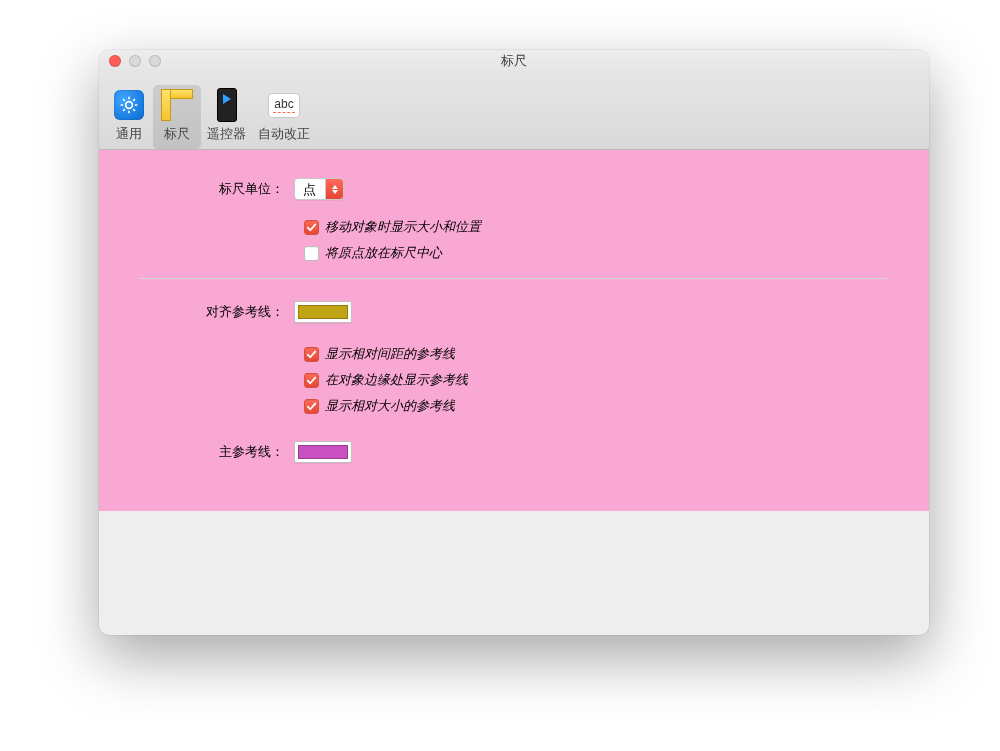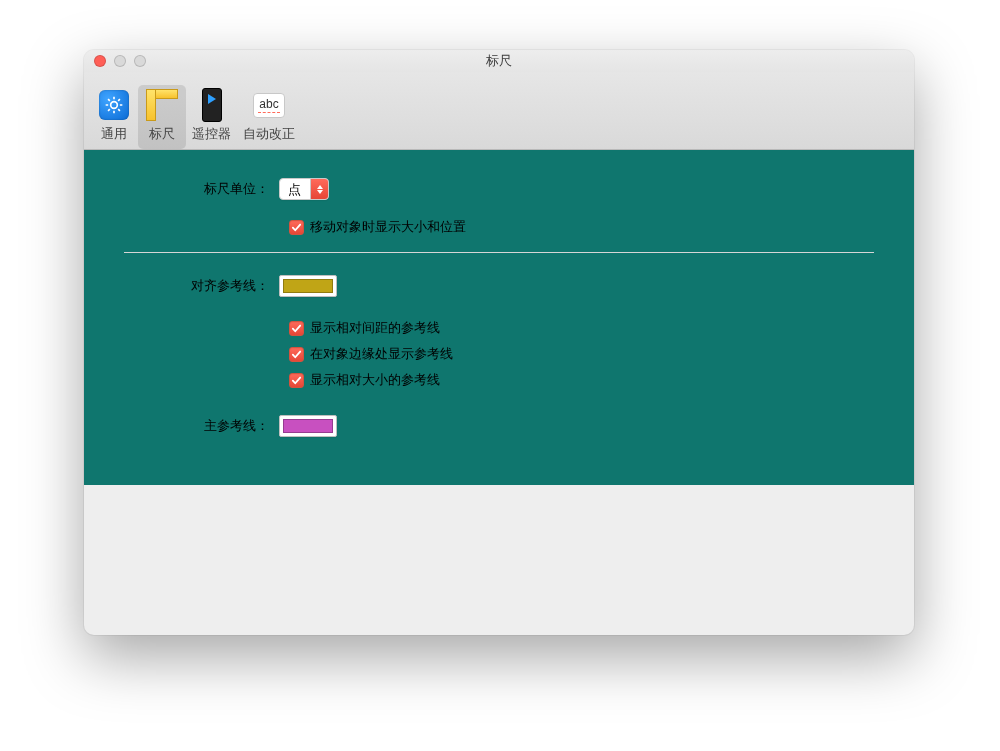--- a/index.html
+++ b/index.html
@@ -7,21 +7,21 @@
     background: #fff;
     font-family: -apple-system, "Helvetica Neue", Arial, sans-serif;
     font-size: 13px;
     color: #000;
     width: 1000px;
     height: 751px;
     position: relative;
   }
   .shadow-wrap {
     position: absolute;
-    left: 84px;
+    left: 99px;
     top: 50px;
     width: 830px;
     height: 585px;
     border-radius: 10px;
     box-shadow: 0 22px 60px rgba(0,0,0,0.35), 0 0 0 1px rgba(0,0,0,0.05);
     background: #eeeeee;
     overflow: hidden;
   }
   
   .titlebar {
@@ -80,21 +80,21 @@
     margin-bottom: 4px;
     display: flex; align-items: center; justify-content: center;
   }
   .tool-label {
     font-size: 13px;
     color: #444;
     white-space: nowrap;
   }
   
   .content {
-    background: #0f766e;
+    background: #f9a8d4;
     padding: 28px 40px 40px 40px;
   }
   .form-row {
     display: flex;
     align-items: center;
     margin-bottom: 8px;
   }
   .label-col {
     width: 155px;
     text-align: right;
@@ -139,20 +139,21 @@
     border-right: 3.5px solid transparent;
   }
   .sel-arrows .arr.up { border-bottom: 4px solid #fff; }
   .sel-arrows .arr.down { border-top: 4px solid #fff; }
   
   .check-line {
     display: flex;
     align-items: center;
     gap: 6px;
     margin-bottom: 8px;
+    font-style: italic;
   }
   .mac-check {
     width: 15px; height: 15px;
     border-radius: 3px;
     border: 1px solid #bdbdbd;
     background: #fff;
     display: inline-flex;
     align-items: center;
     justify-content: center;
     flex-shrink: 0;
@@ -318,20 +319,26 @@
 
     <div class="check-col">
       <div class="check-line">
         <span class="mac-check on">
           <svg width="11" height="11" viewBox="0 0 12 12">
               <path d="M2 6.2 4.6 9 10 2.8" stroke="#fff" stroke-width="2" fill="none" stroke-linecap="round" stroke-linejoin="round"></path>
             </svg>
         </span>
         <span class="check-label">移动对象时显示大小和位置</span>
       </div>
+      <div class="check-line">
+        <span class="mac-check">
+          
+        </span>
+        <span class="check-label">将原点放在标尺中心</span>
+      </div>
     </div>
 
     <div class="divider"></div>
 
     <div class="form-row">
       <div class="label-col">对齐参考线：</div>
       <div class="field-col">
         <div class="color-well">
           <div class="color-swatch" style="background:#c0a516"></div>
         </div>

